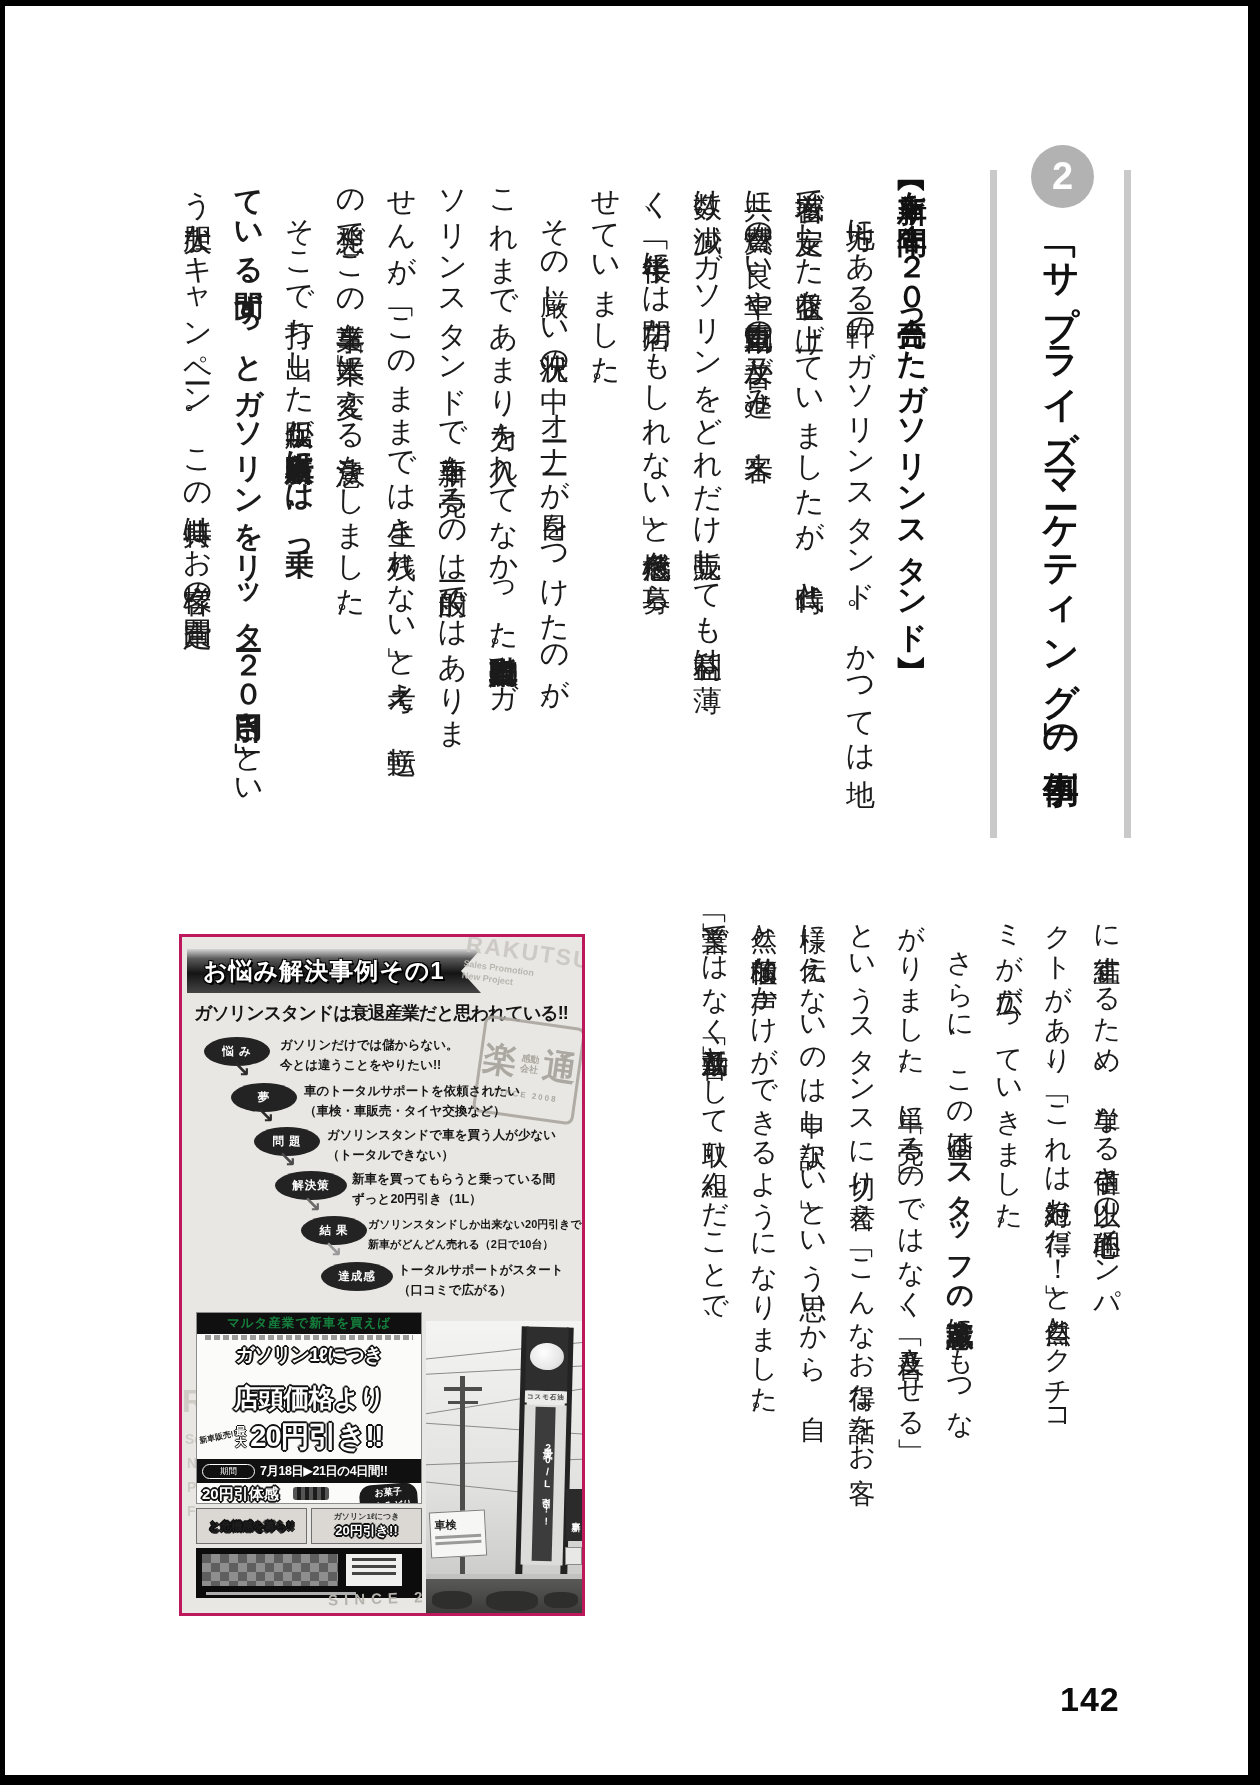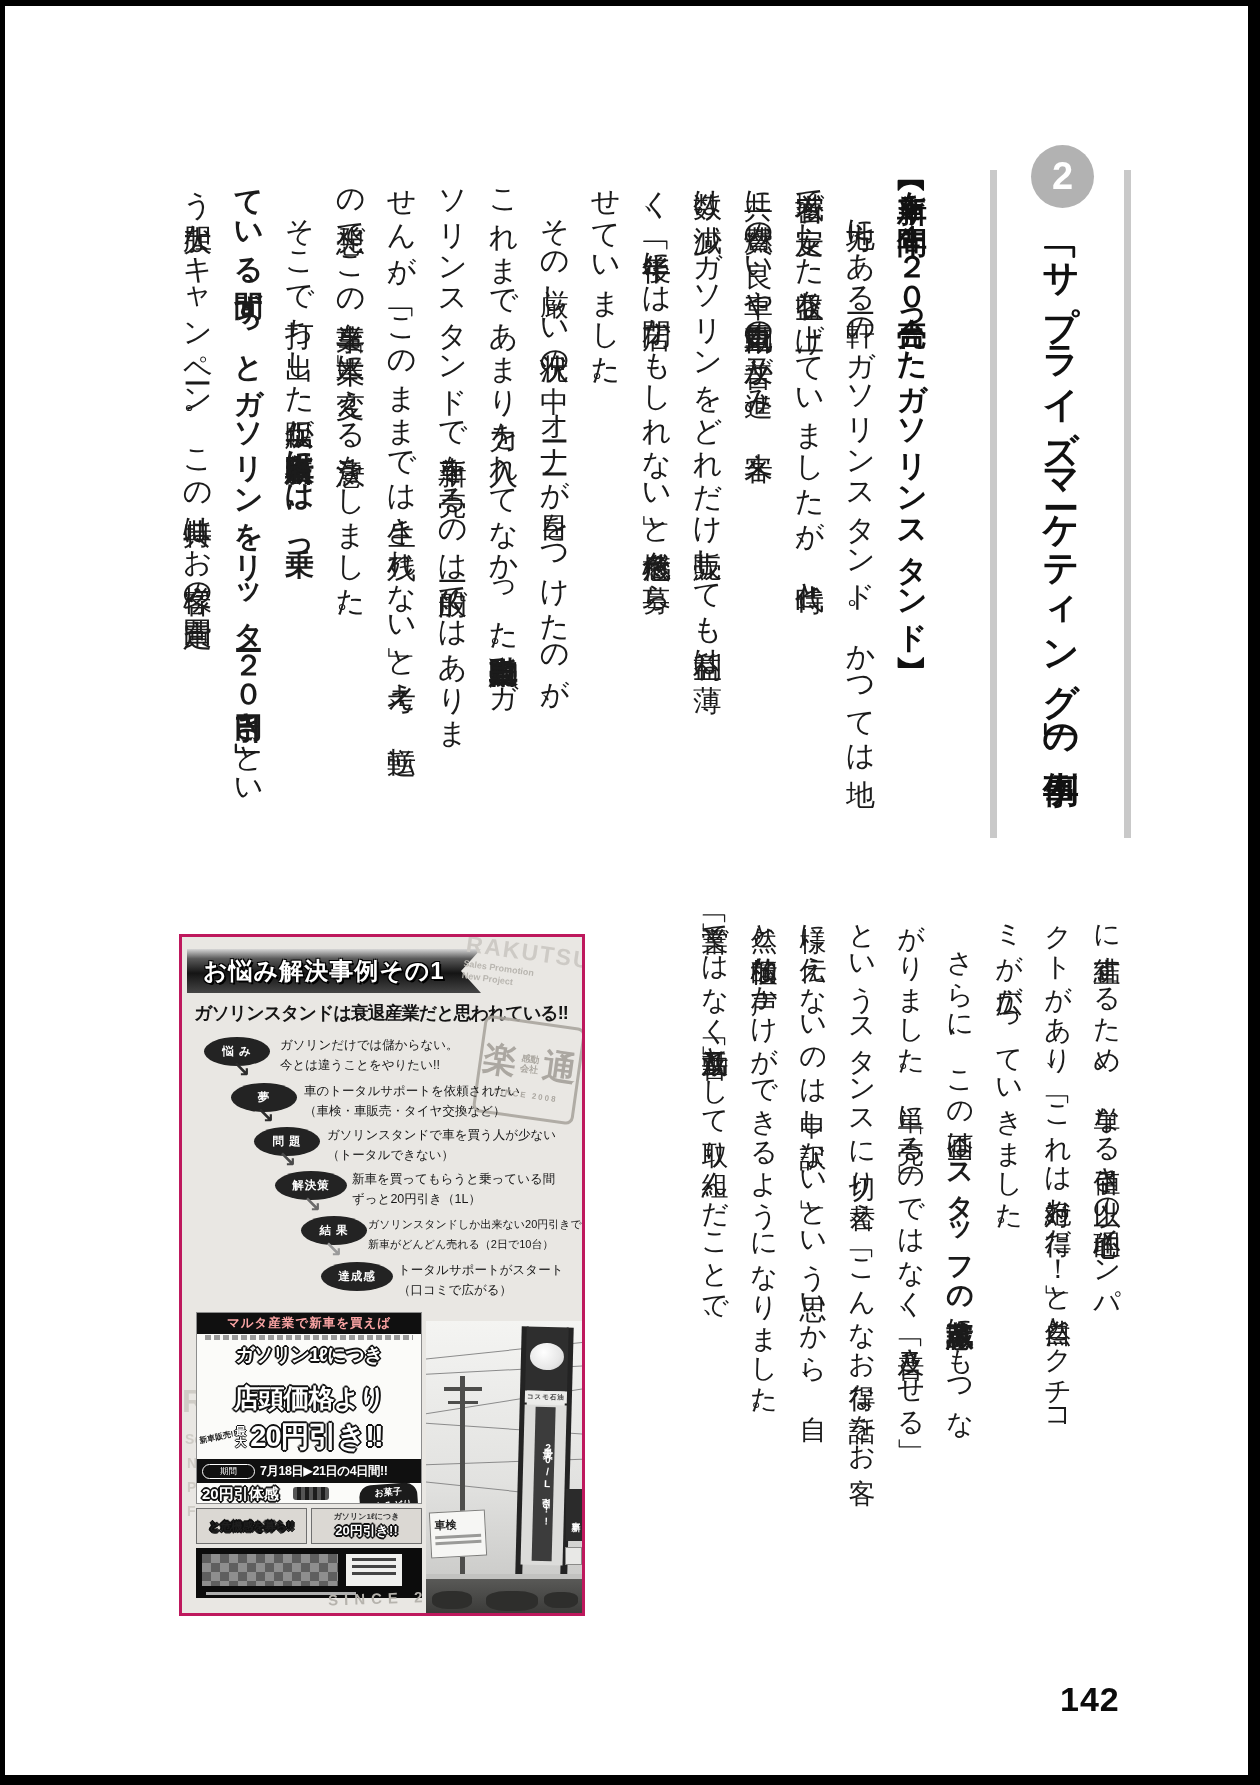--- a/index.html
+++ b/index.html
@@ -49,39 +49,39 @@
   #stamp .row{display:flex;align-items:center;gap:3px;}
   #stamp .kanji{font-size:34px;font-weight:700;}
   #stamp .mini{font-size:9px;font-weight:700;line-height:10px;width:20px;text-align:center;}
   #stamp .since{font-size:8px;font-weight:700;letter-spacing:2px;margin-top:4px;}
 
   .oval{position:absolute;width:66px;height:29px;background:#232323;border-radius:50%;color:#fff;
     font-size:11.5px;font-weight:700;display:flex;align-items:center;justify-content:center;letter-spacing:1px;}
   #oval4,#oval6{width:72px;}
   #oval1{left:22px;top:100px}#oval2{left:49px;top:146px}#oval3{left:72px;top:190px}
   #oval4{left:93px;top:234px}#oval5{left:119px;top:279px}#oval6{left:139px;top:325px}
-  .ftext{position:absolute;font-size:12.5px;font-weight:400;color:#161616;line-height:20px;white-space:nowrap;}
+  .ftext{position:absolute;font-size:12.5px;font-weight:700;color:#161616;line-height:20px;white-space:nowrap;}
   #ft1{left:98px;top:98px}#ft2{left:122px;top:144px}#ft3{left:145px;top:188px}
   #ft4{left:170px;top:232px}#ft5{left:186px;top:277px;font-size:11px}#ft6{left:216px;top:323px}
   .farrow{position:absolute;font:700 22px "DejaVu Sans",sans-serif;color:#2c2c2c;}
   #fa1{left:50px;top:120px}#fa2{left:74px;top:166px}#fa3{left:96px;top:210px;color:#4a4a4a}
   #fa4{left:121px;top:255px;color:#6a6a6a}#fa5{left:142px;top:300px;color:#9a9a9a}
 
   .wm{position:absolute;color:#cfccc6;font-weight:700;}
   #wm-r{left:0px;top:446px;font-size:32px;}
   #wm-so{left:3px;top:494px;font-size:14px;}
   #wm-n{left:5px;top:518px;font-size:14px;}
   #wm-p{left:5px;top:542px;font-size:14px;}
   #wm-f{left:5px;top:566px;font-size:14px;}
   #since-bottom{left:146px;top:652px;font-size:15px;font-weight:700;letter-spacing:6px;color:#b6b3ad;transform:rotate(-2deg);}
 
   
   #poster{left:14px;top:375px;width:226px;height:192px;background:#fbfbf9;border:1px solid #8d8d8d;
     box-sizing:border-box;overflow:hidden;}
-  #poster .headbar{height:21px;background:#101010;color:#fca5a5;font-size:12.5px;font-weight:700;
+  #poster .headbar{height:21px;background:#101010;color:#15803d;font-size:12.5px;font-weight:700;
     display:flex;align-items:center;justify-content:center;letter-spacing:1px;}
   #poster .note{height:5px;margin:1px 8px;background:repeating-linear-gradient(90deg,#9a9a9a 0 6px,transparent 6px 9px);}
   .outline{color:#fff;font-weight:700;
     text-shadow:-2px 0 #111,2px 0 #111,0 -2px #111,0 2px #111,-1px -1px #111,1px 1px #111,1px -1px #111,-1px 1px #111;}
   #poster .l1{font-size:19px;text-align:center;letter-spacing:-1px;margin-top:2px;}
   #poster .l2{font-size:26px;text-align:center;letter-spacing:-1px;margin-top:13px;}
   #poster .l3{display:flex;align-items:center;justify-content:center;margin-top:1px;}
   #poster .saidai{display:inline-block;width:13px;font-size:11px;line-height:11px;margin-right:2px;
     color:#fff;font-weight:700;text-shadow:-1px 0 #111,1px 0 #111,0 -1px #111,0 1px #111;}
   #poster .big20{font-size:29px;letter-spacing:-1px;}

